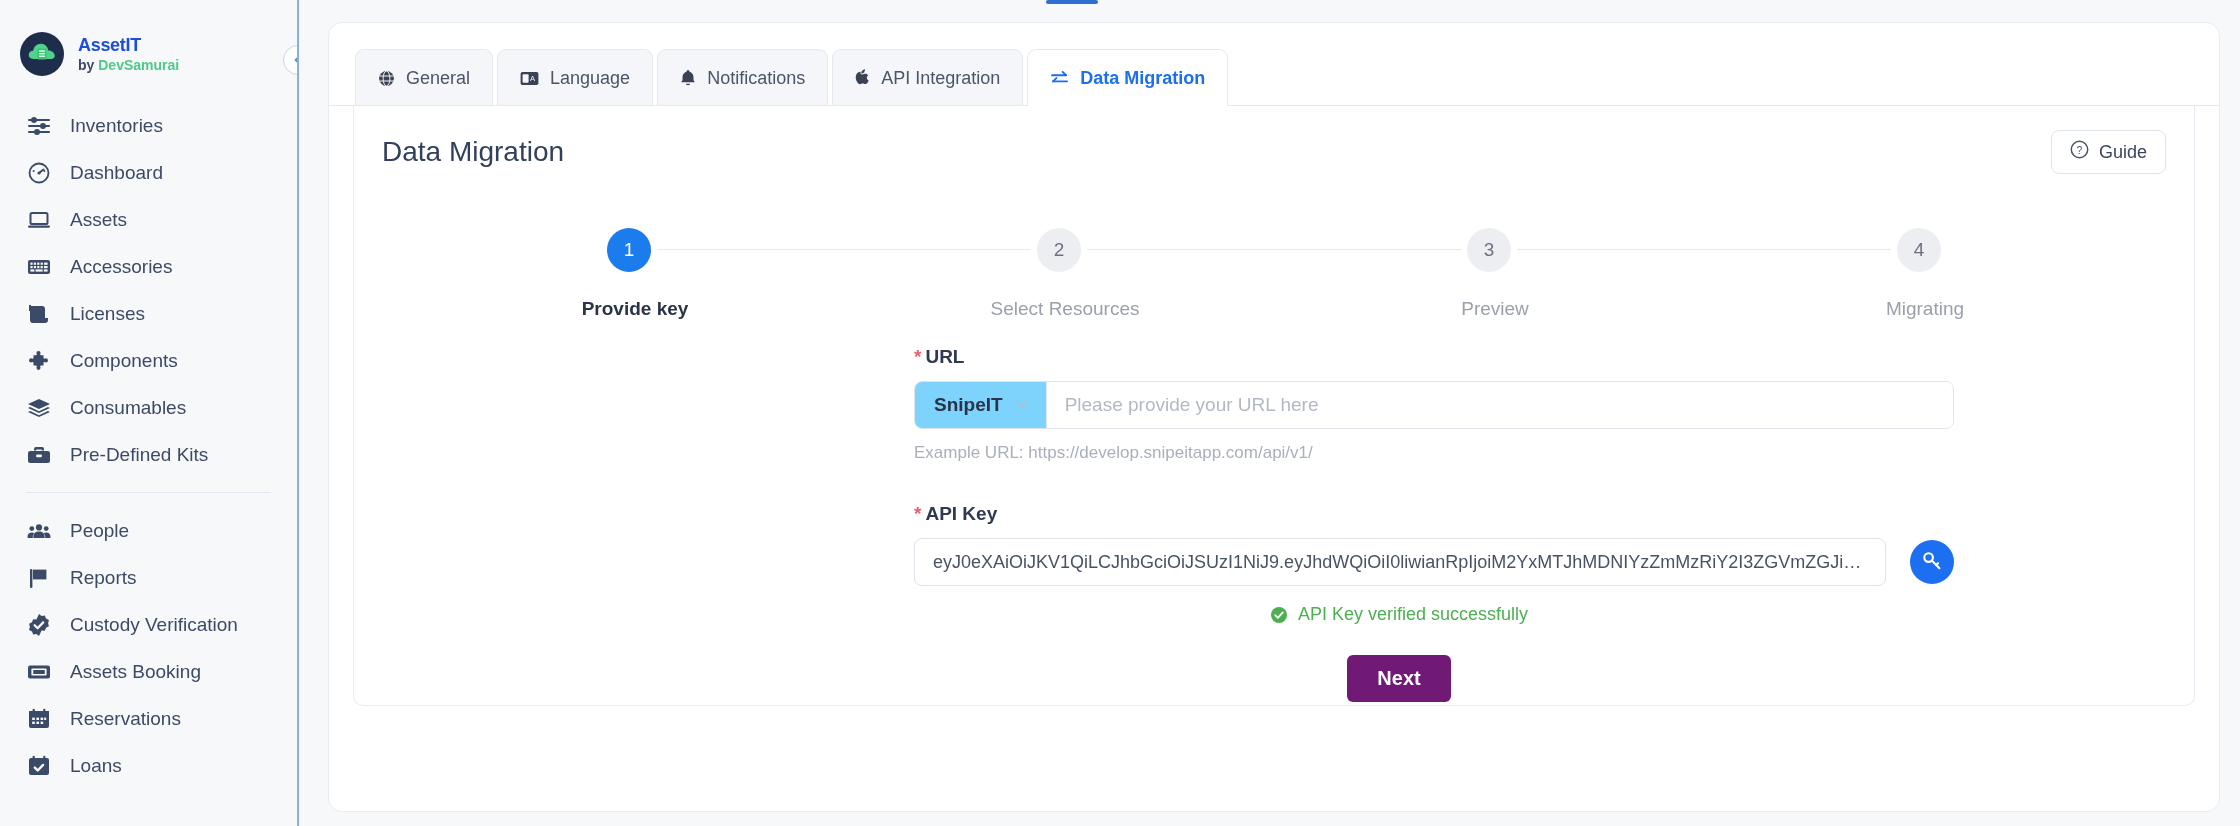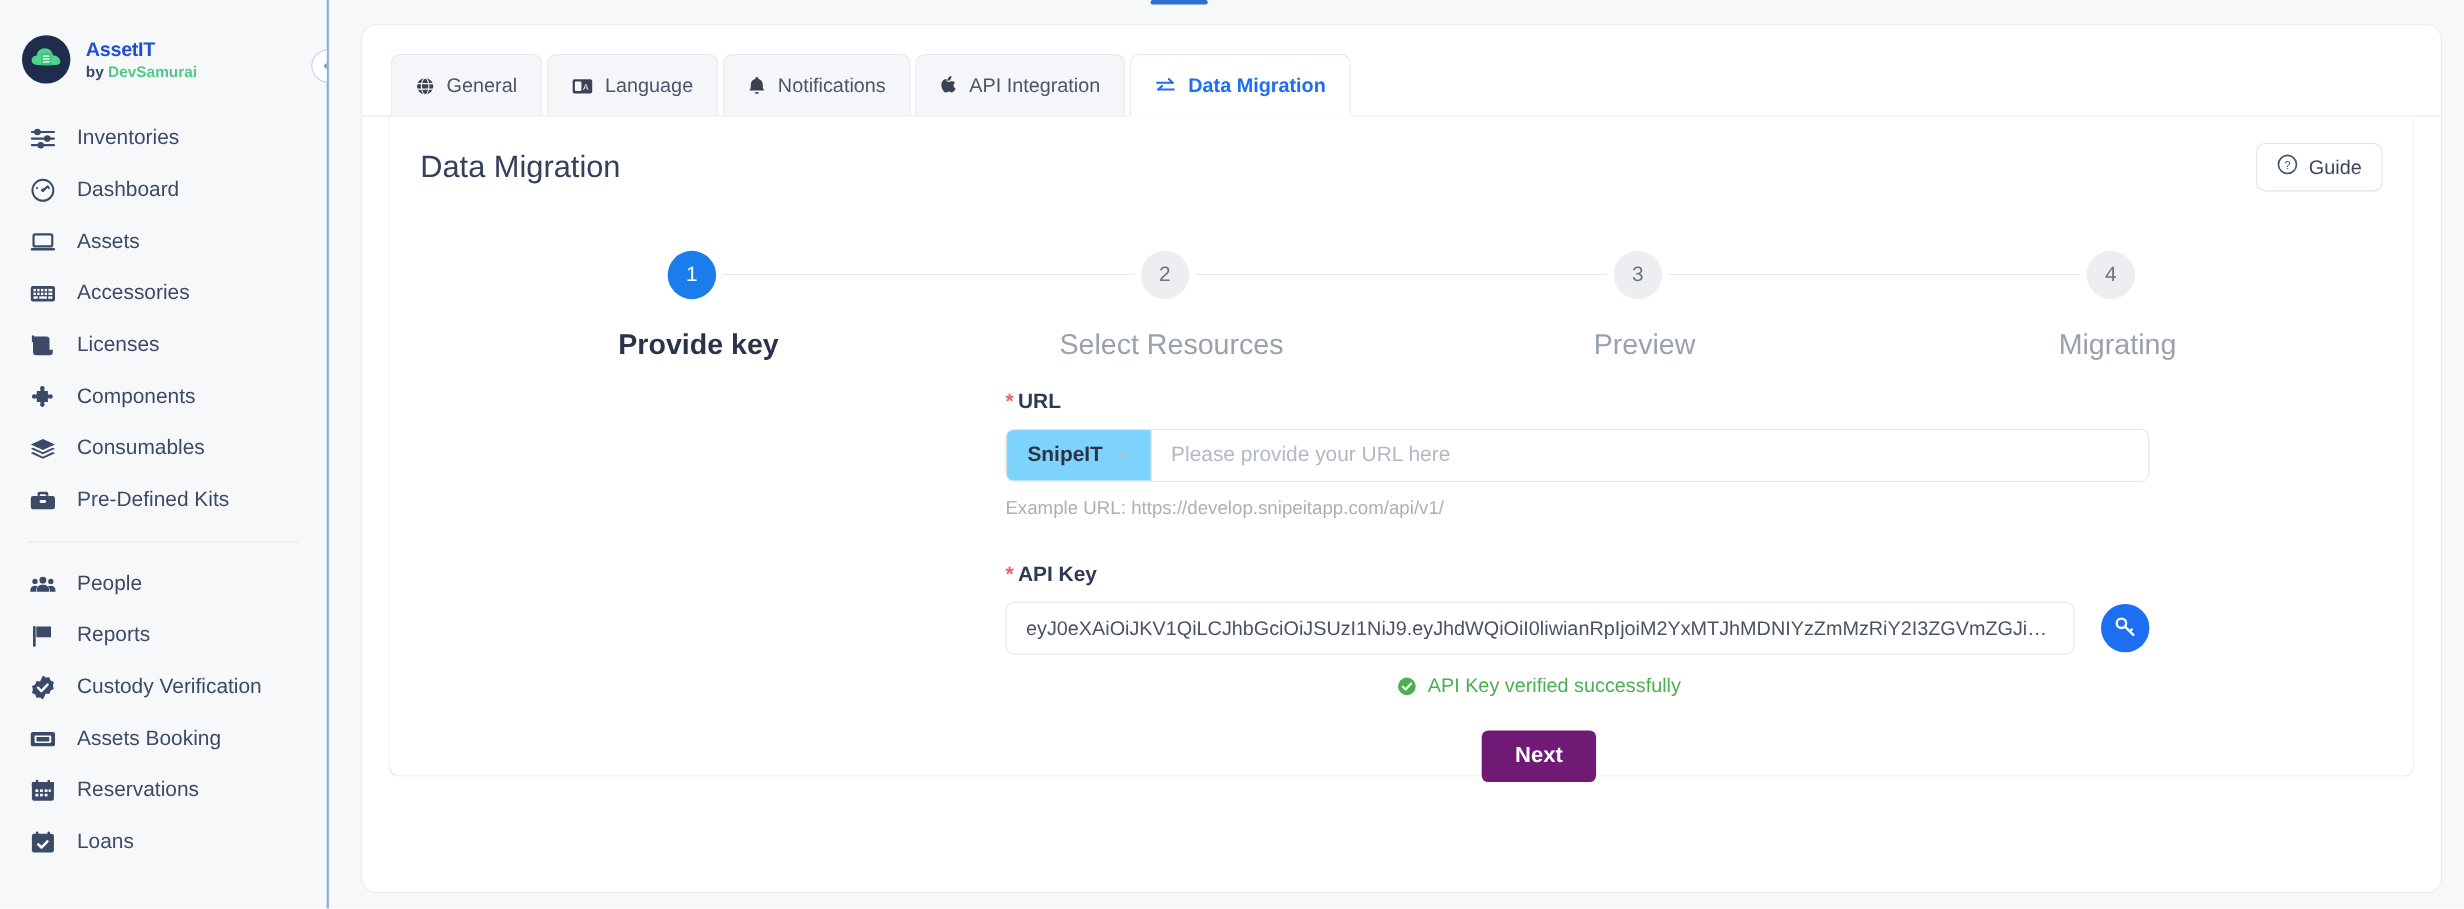--- a/index.html
+++ b/index.html
@@ -222,21 +222,21 @@
     font-size: 19px;
     position: relative; z-index: 2;
   }
   .step.done .step-circle,
   .step.active .step-circle {
     background: #1b7ced;
     color: #ffffff;
   }
   .step-label {
     margin-top: 26px;
-    font-size: 26px;
+    font-size: 19px;
     color: #9aa1ad;
     white-space: nowrap;
     margin-left: 12px;
   }
   .step.active .step-label {
     color: #2b3348;
     font-weight: bold;
   }
   .step-line {
     position: absolute;

